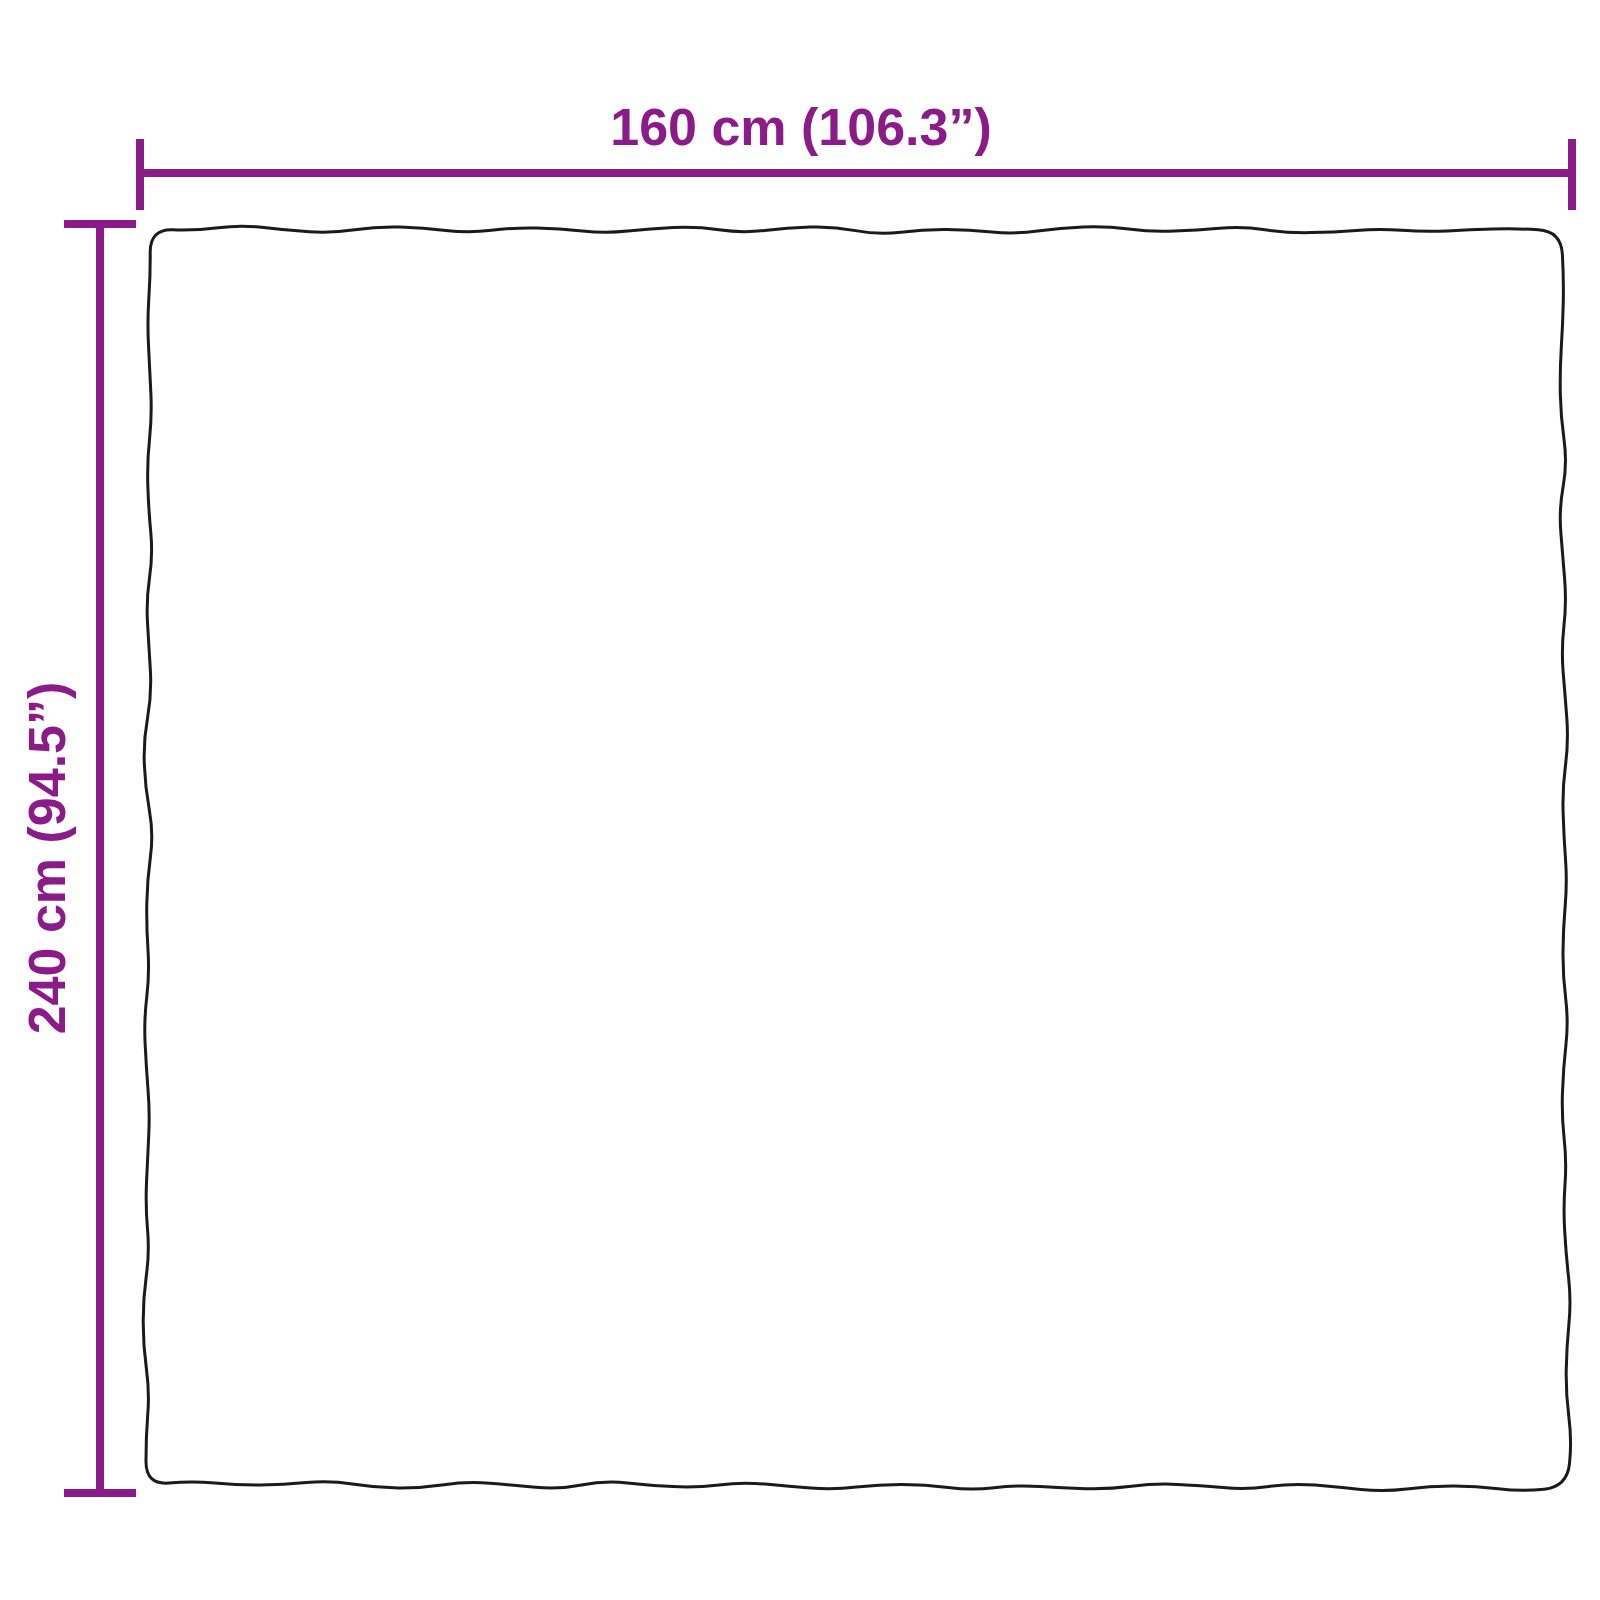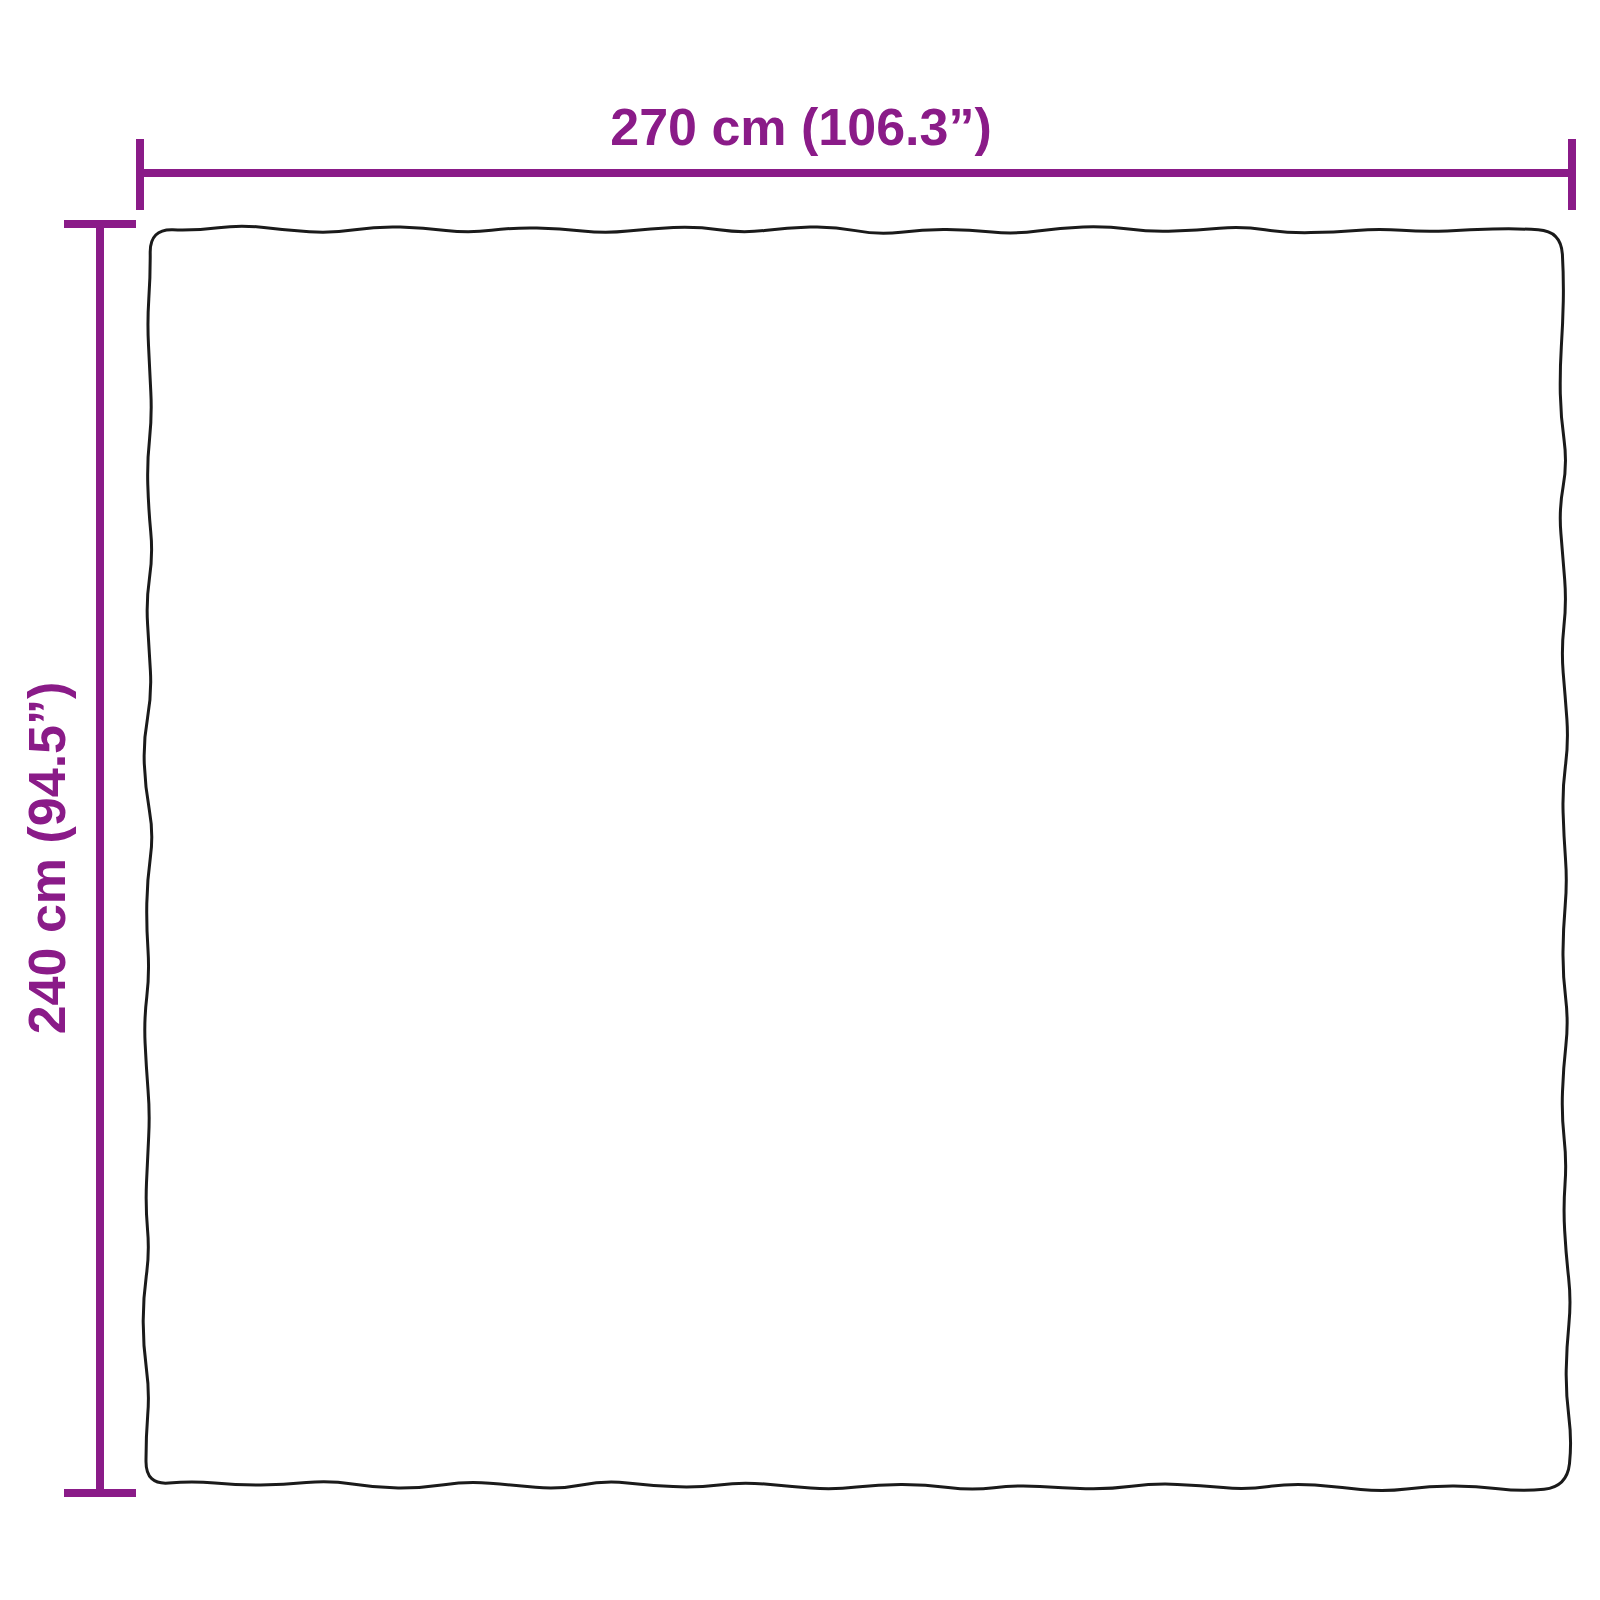--- a/index.html
+++ b/index.html
@@ -60,16 +60,16 @@
       <line class="dim" x1="1572" y1="139" x2="1572" y2="210"></line>
     </g>
 
     <g>
       <line class="dim" x1="100" y1="224" x2="100" y2="1493"></line>
       <line class="dim" x1="64" y1="224" x2="136" y2="224"></line>
       <line class="dim" x1="64" y1="1493" x2="136" y2="1493"></line>
     </g>
   </svg>
 
-  <div class="dim-label horizontal">270 cm (106.3”)</div>
+  <div class="dim-label horizontal">160 cm (106.3”)</div>
 
   <div class="dim-label vertical">240 cm (94.5”)</div>
 </div>
 
 </body></html>

